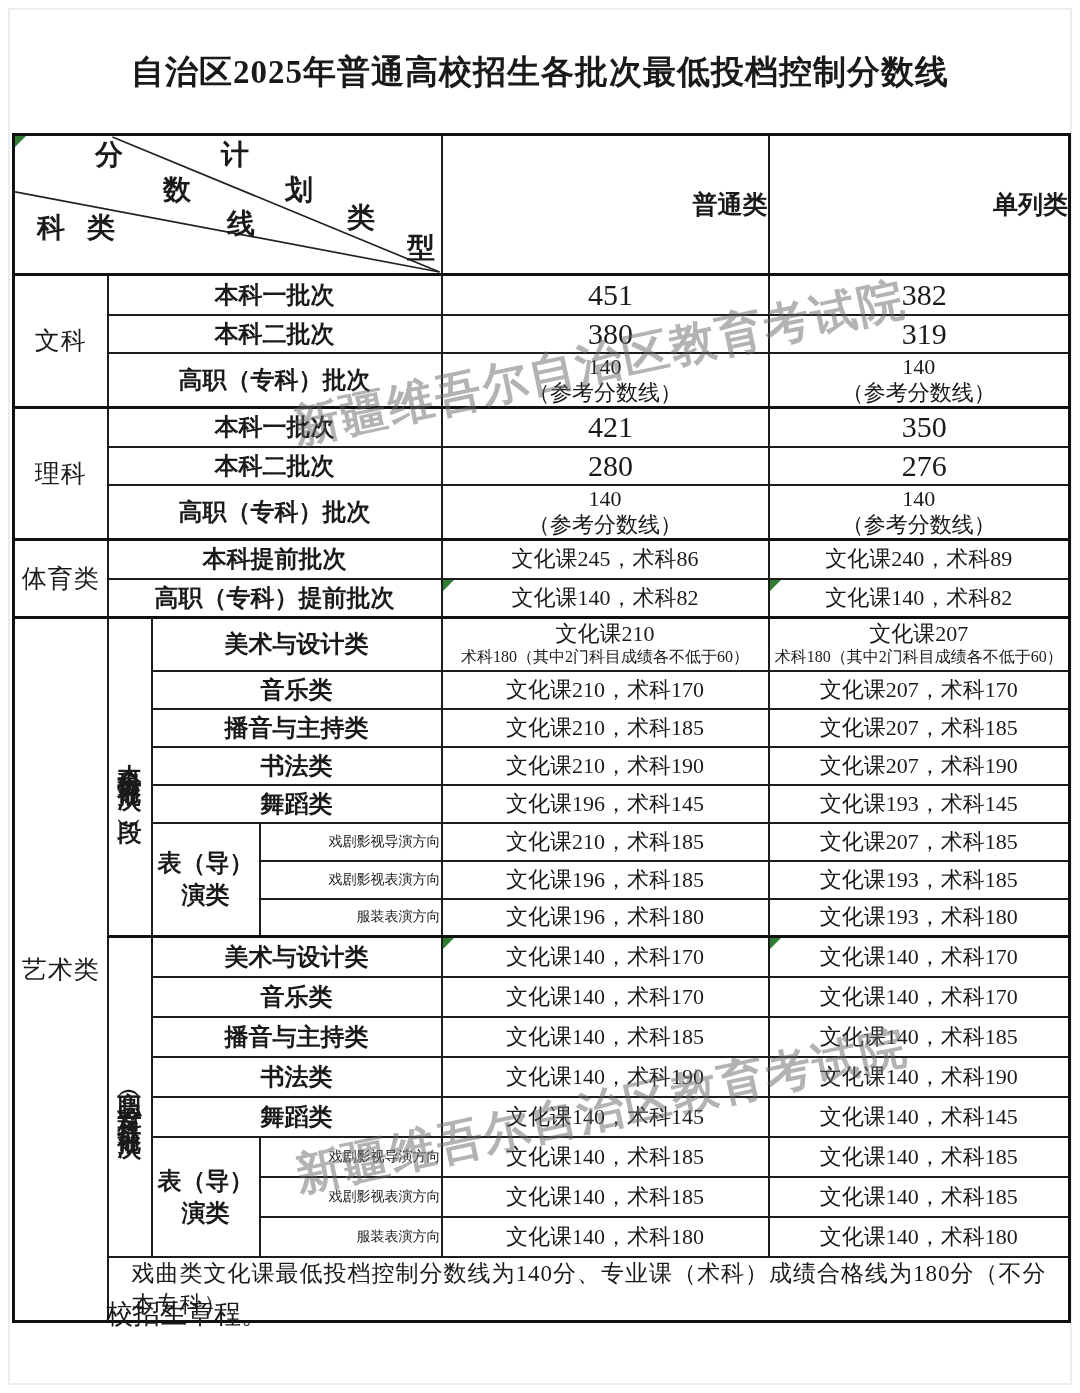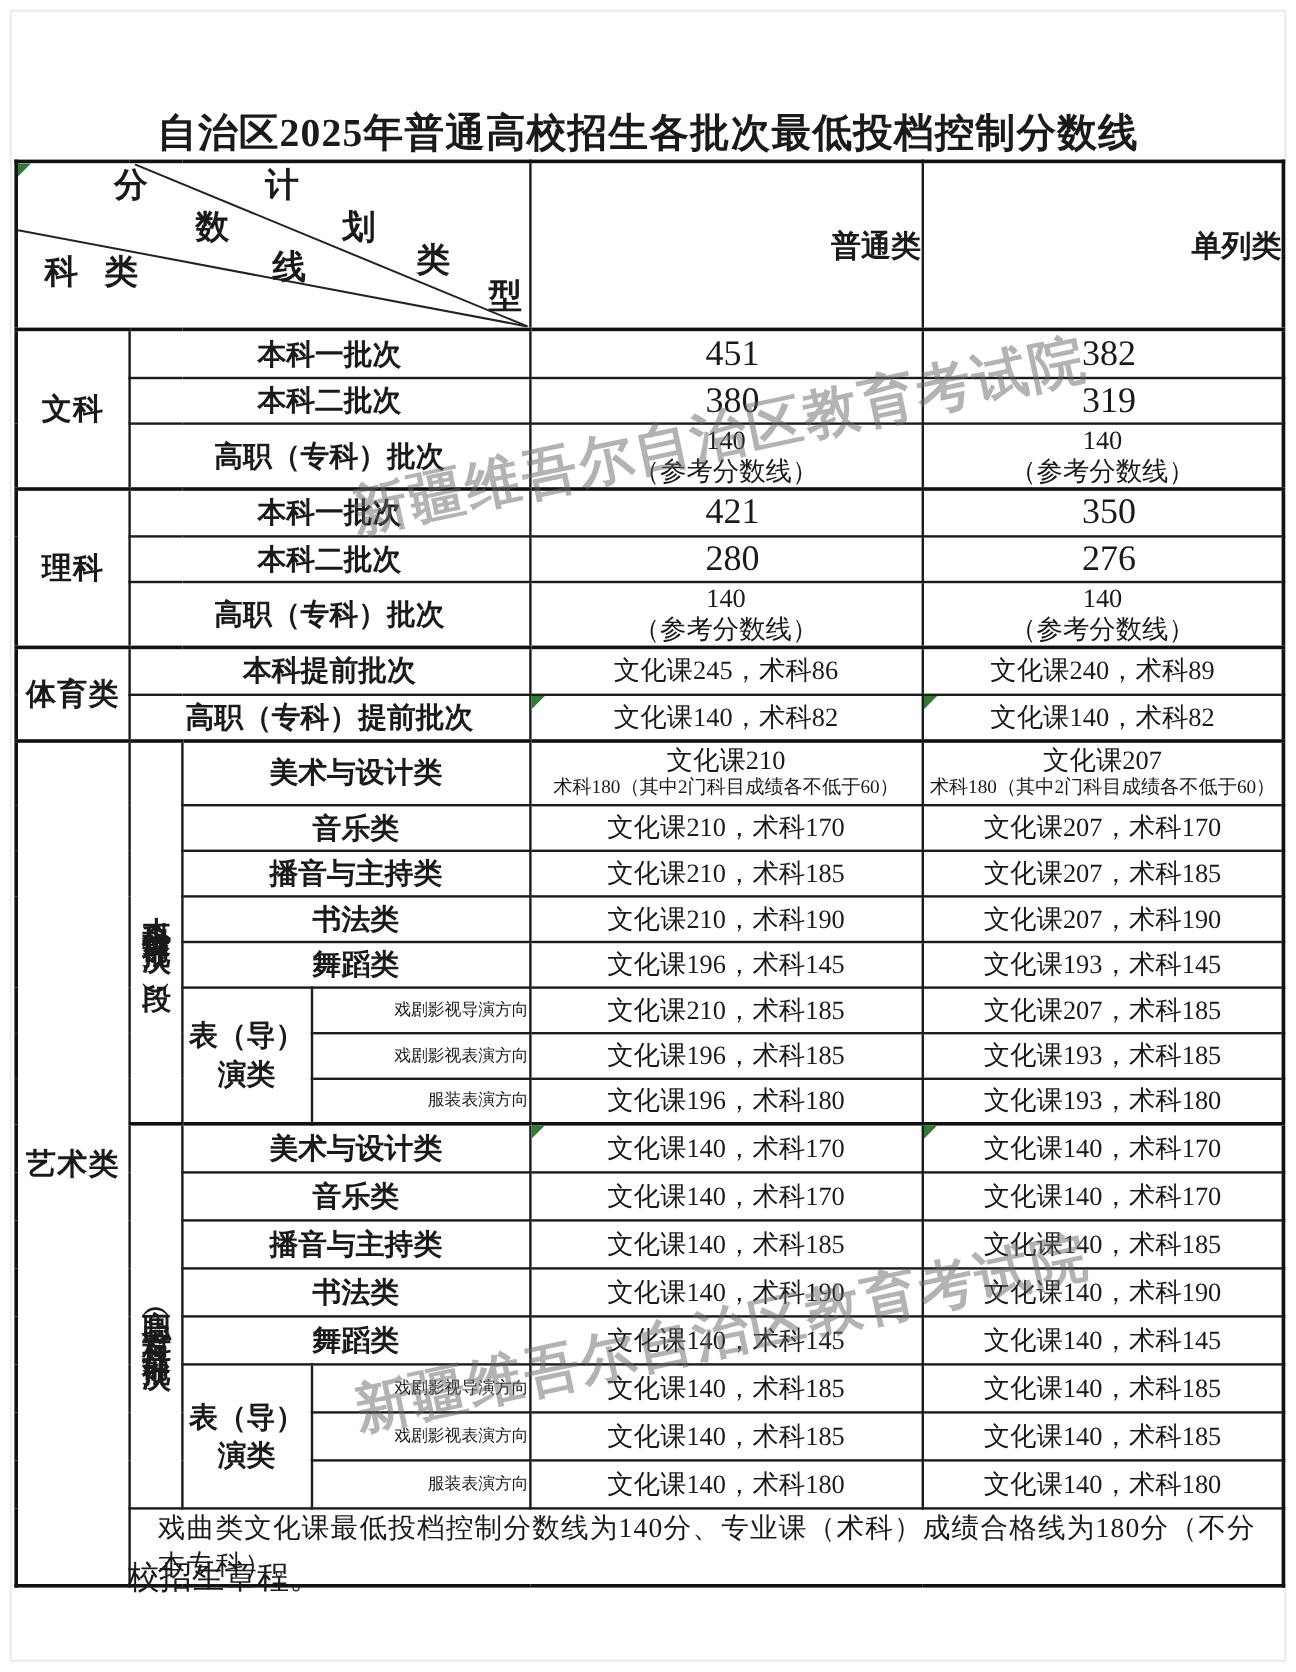--- a/index.html
+++ b/index.html
@@ -1,31 +1,31 @@
 <!DOCTYPE html>
 <html><head>
 <meta charset="utf-8">
 <style>
   html,body{margin:0;padding:0;background:#ffffff;}
   .page{position:relative;width:1080px;height:1393px;background:#fff;overflow:hidden;
         font-family:"Liberation Serif","DejaVu Serif",serif;color:#1a1a1a;}
   .page-edge{position:absolute;left:8px;top:8px;right:8px;bottom:8px;border:2px solid #ededed;z-index:0;}
   .title{position:absolute;left:0;top:50px;width:100%;text-align:center;
-         font-size:33px;font-weight:bold;letter-spacing:1px;z-index:2;margin-top:39px;}
+         font-size:33px;font-weight:bold;letter-spacing:1px;z-index:2;}
   table.score{position:absolute;left:12px;top:133px;width:1056px;border-collapse:collapse;
         table-layout:fixed;z-index:1;}
   td{border:2px solid #1c1c1c;text-align:center;vertical-align:middle;padding:0;overflow:hidden;}
   table.score{border:3px solid #111;}
   tr.sec > td{border-top:3px solid #111;}
   tr.hH{height:140px;} tr.hA{height:40px;} tr.hB{height:38px;margin-top:38px;} tr.hC{height:50px;}
   tr.hD{height:39px;} tr.hE{height:53px;} tr.hF{height:45px;}
   .corner{position:relative;}
   .dchar{position:absolute;font-weight:bold;font-size:28px;line-height:28px;}
   .colhead{font-weight:bold;font-size:25px;text-align:right;}
-  .sublabel{font-weight:bold;font-size:25px;letter-spacing:1px;}
+  .sublabel{font-weight:normal;font-size:25px;letter-spacing:1px;}
   .batch{font-weight:bold;font-size:24px;border-radius:15px;}
   .dir{font-weight:normal;font-size:14px;letter-spacing:0;text-align:right;}
   .val{font-size:22px;}
   .num{font-size:30px;padding-left:11px;}
   .fine{font-size:16px;line-height:20px;}
   .v1{line-height:26px;}
   .vlabel{font-weight:bold;font-size:24px;}
   .vert{writing-mode:vertical-lr;text-orientation:mixed;margin:0 auto;letter-spacing:5px;line-height:40px;}
   .xiqu{text-align:left;padding-left:23px;font-size:23px;letter-spacing:1px;}
   .rel{position:relative;}

